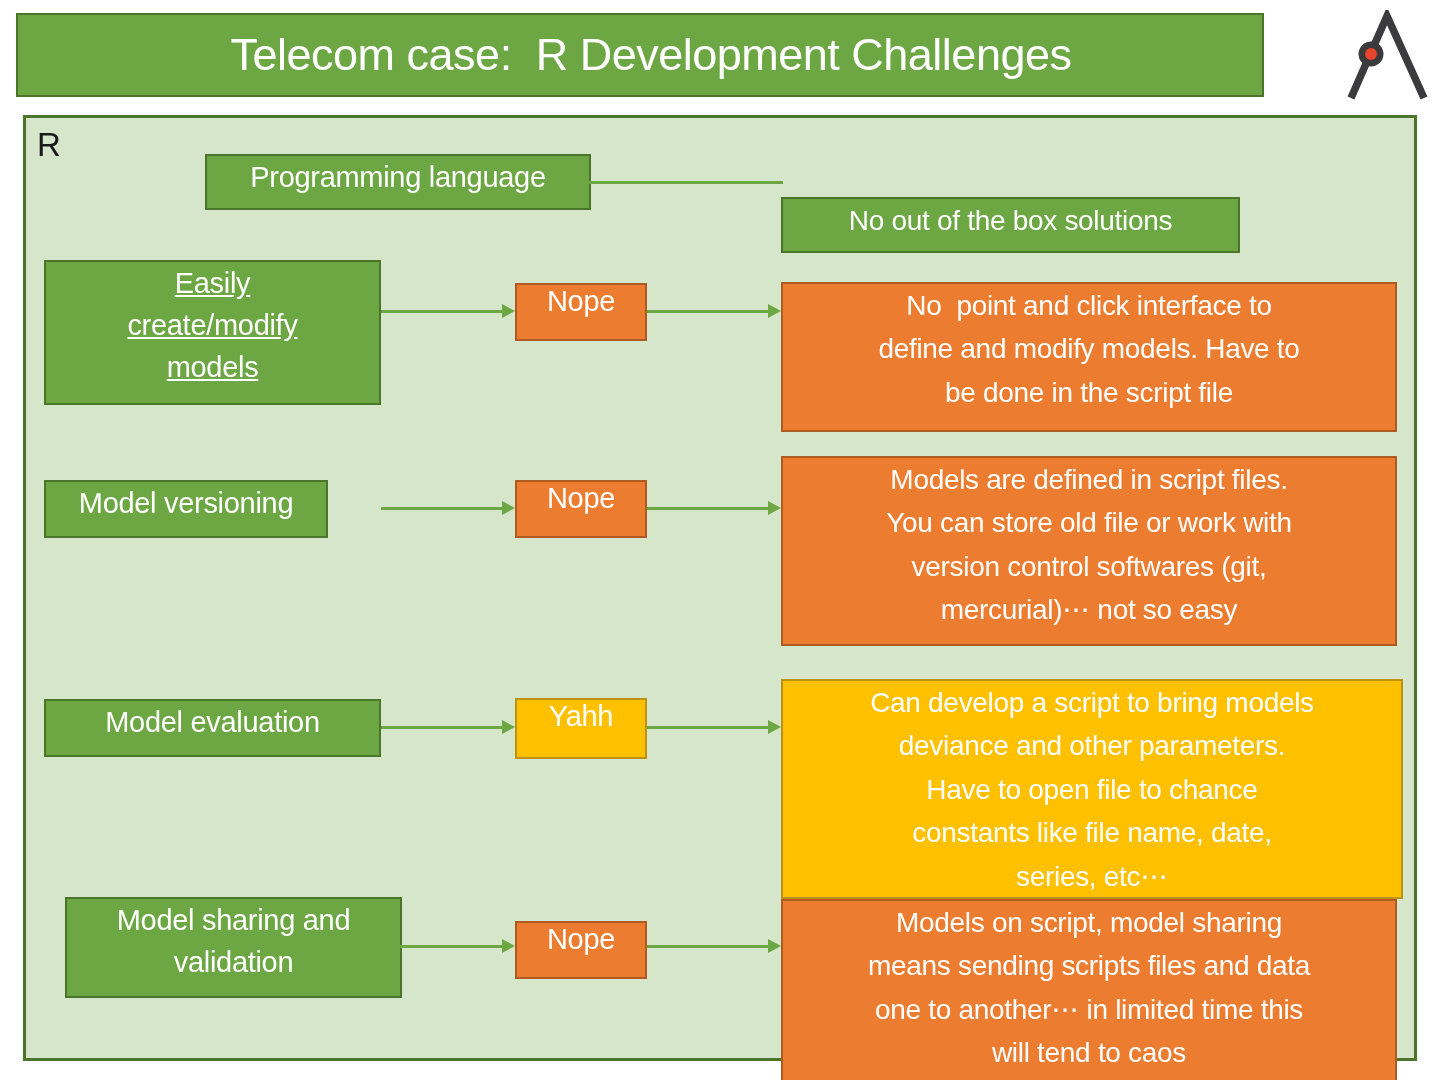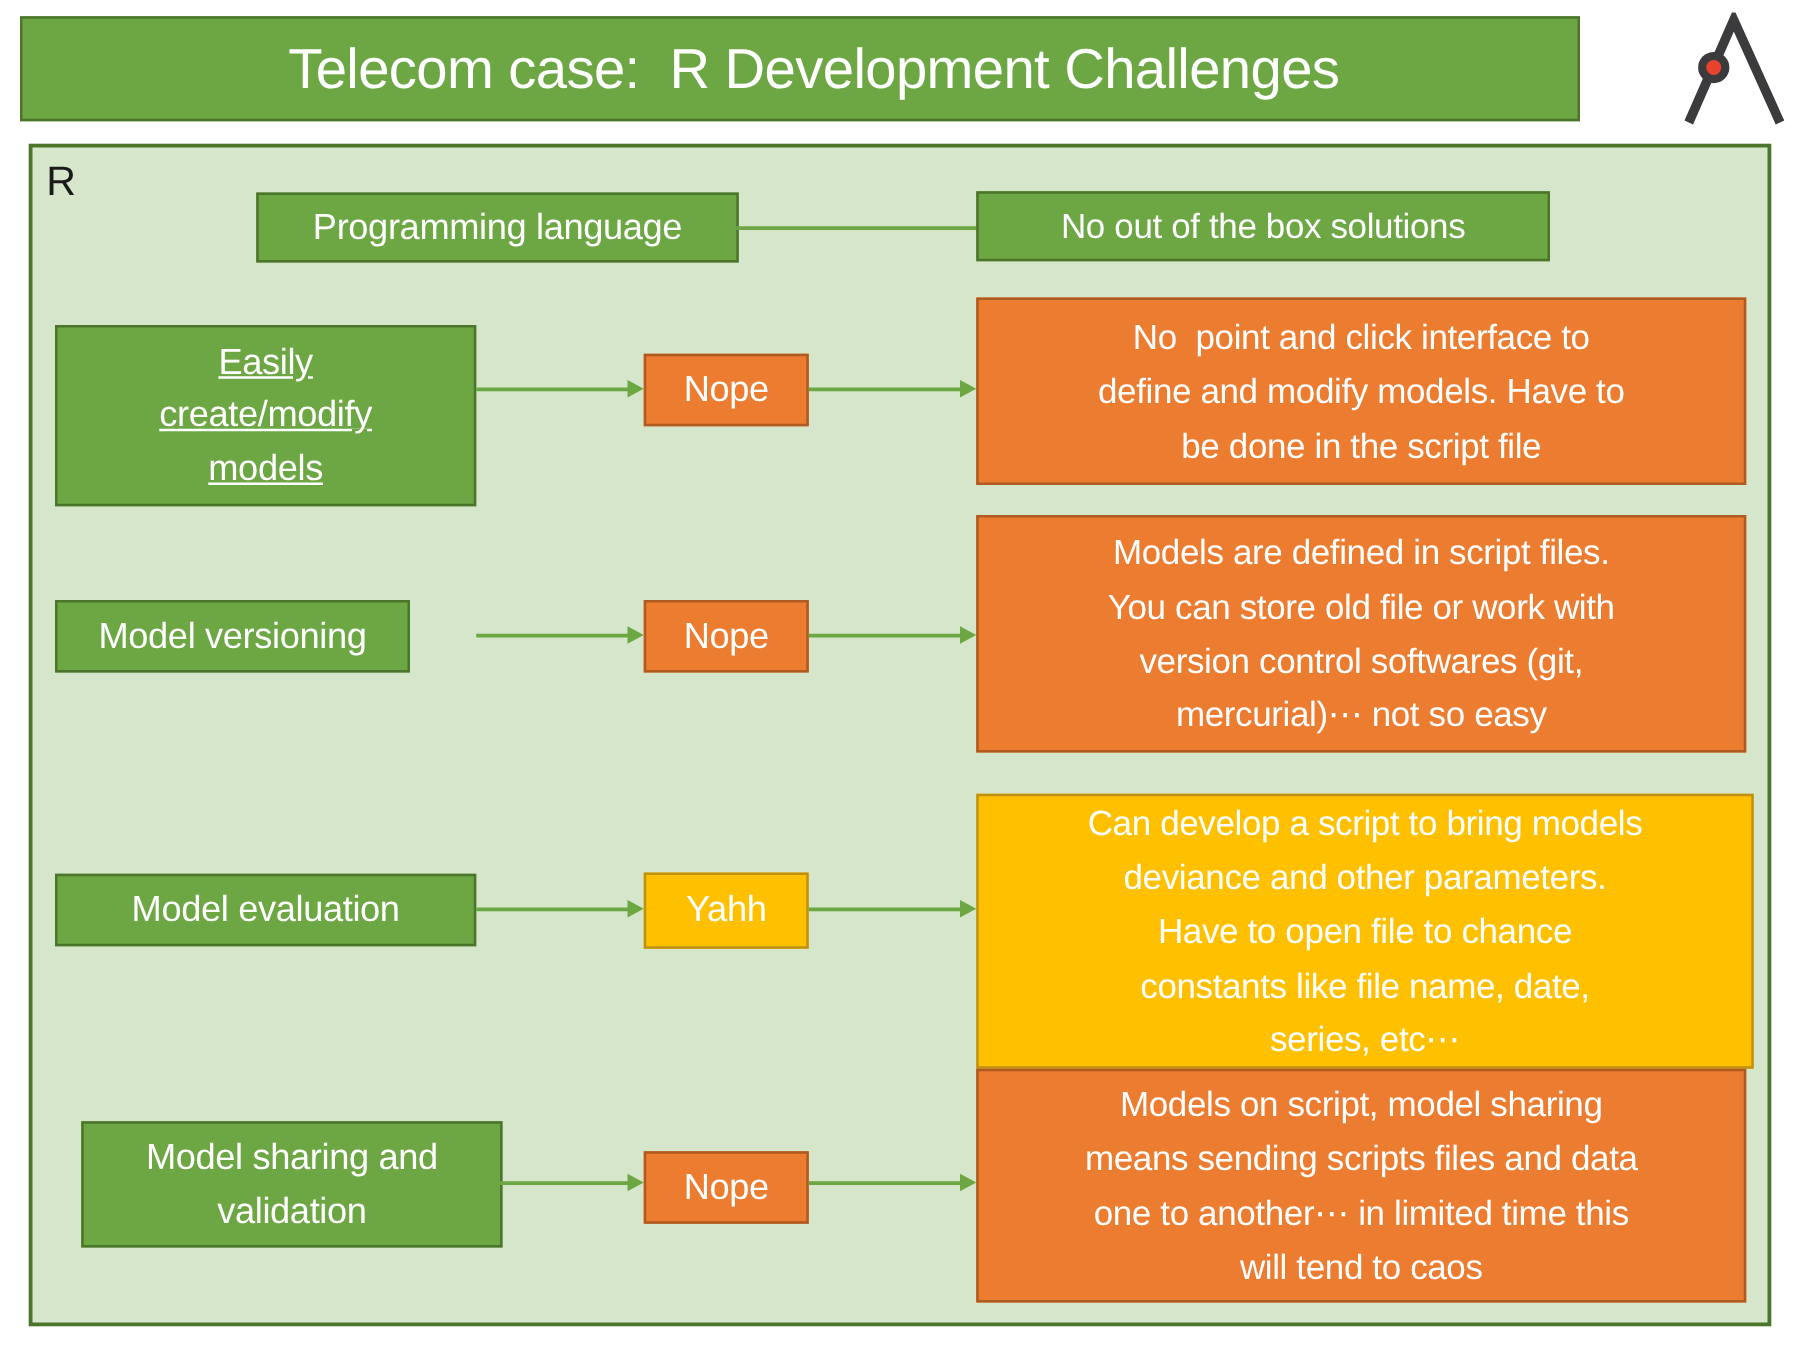--- a/index.html
+++ b/index.html
@@ -29,30 +29,30 @@
   .logo .hub{fill:var(--logo-dark);}
   .logo .dot{fill:var(--logo-red);}
   .panel{
     position:absolute;left:23px;top:115px;width:1394px;height:946px;
     background:var(--panel-bg);border:3px solid var(--panel-border);
   }
   .corner-label{
     position:absolute;left:37px;top:126px;font-size:33px;color:var(--text-dark);
   }
   .box{
-    position:absolute;display:flex;align-items:center;justify-content:center;
+    position:absolute;display:flex;align-items:flex-start;justify-content:center;
     text-align:center;border:2px solid;color:var(--text-light);
   }
   .box span{white-space:pre-wrap;letter-spacing:-0.3px;}
   .tone-green{background:var(--green);border-color:var(--green-border);}
   .tone-orange{background:var(--orange);border-color:var(--orange-border);}
   .tone-yellow{background:var(--yellow);border-color:var(--yellow-border);}
   .topic{font-size:29px;line-height:1.45;}
   .status{font-size:29px;}
-  .detail{font-size:28px;line-height:1.55;padding:0 2px;}
+  .detail{font-size:28px;line-height:1.55;padding:0 2px;margin-top:44px;}
   .conn{position:absolute;height:15px;}
   .conn .shaft{position:absolute;left:0;right:0;top:6px;height:3px;background:var(--arrow);}
   .conn.arrow .shaft{right:11px;}
   .conn .head{
     position:absolute;right:0;top:0;width:0;height:0;
     border-top:7.5px solid transparent;border-bottom:7.5px solid transparent;
     border-left:13px solid var(--arrow);
   }
   
   .r1-topic{left:205px;top:154px;width:386px;height:56px;}

